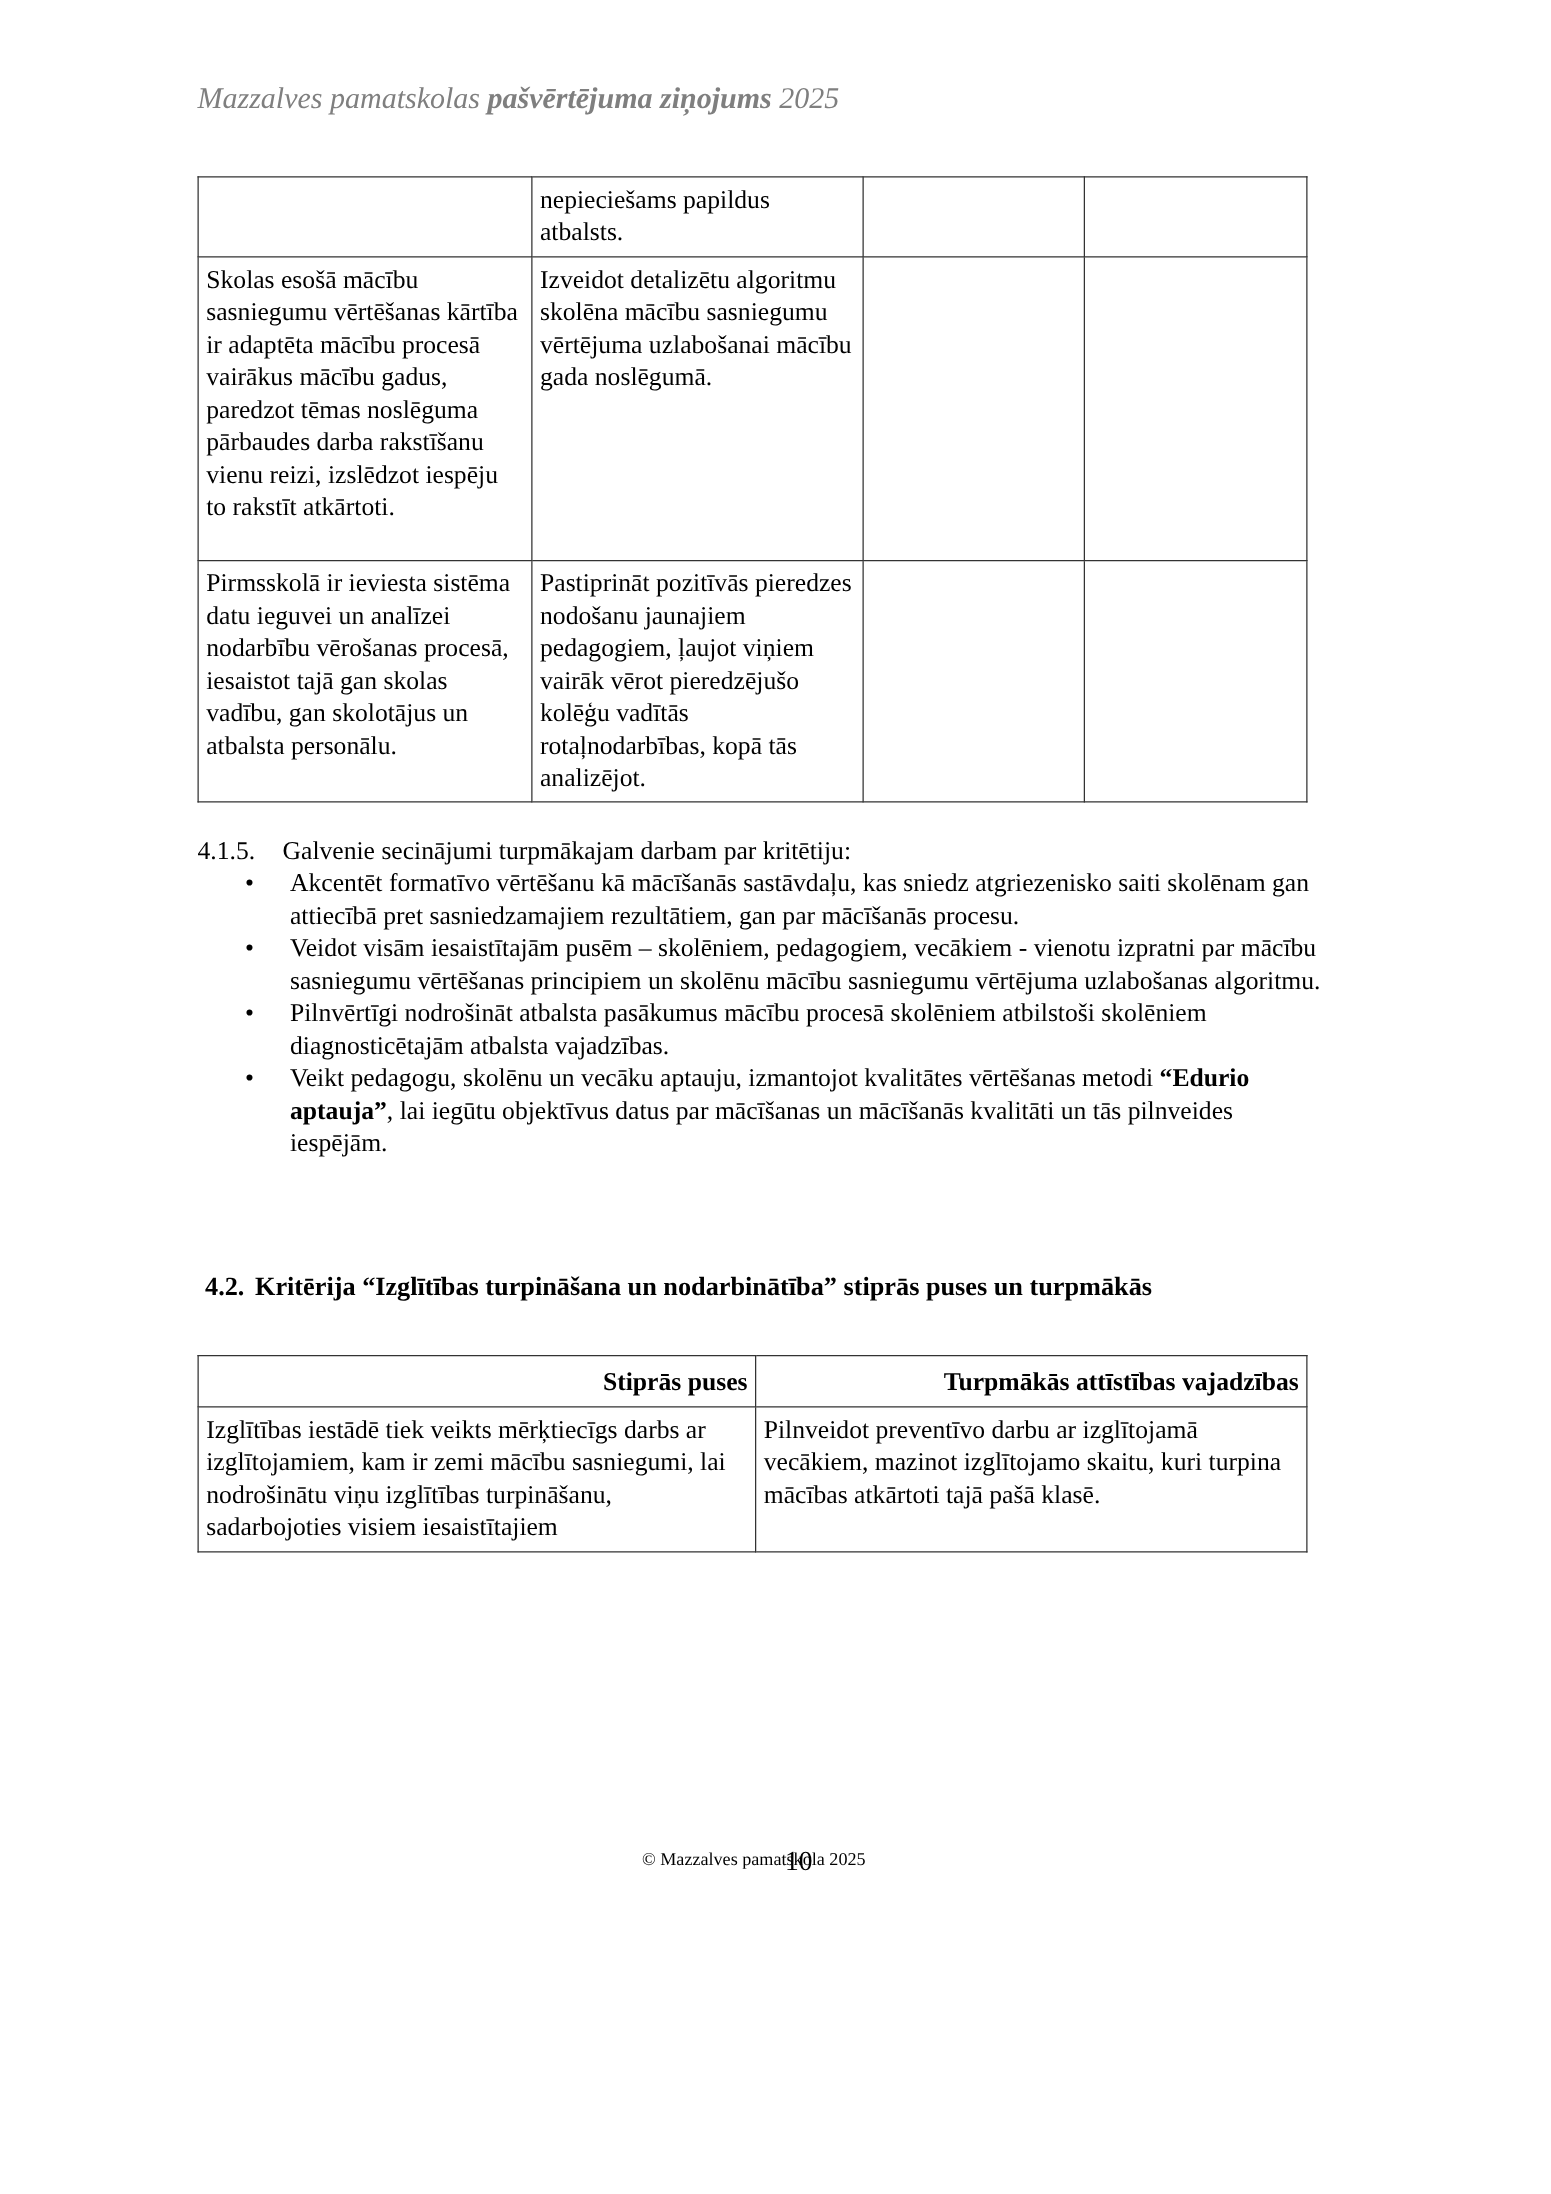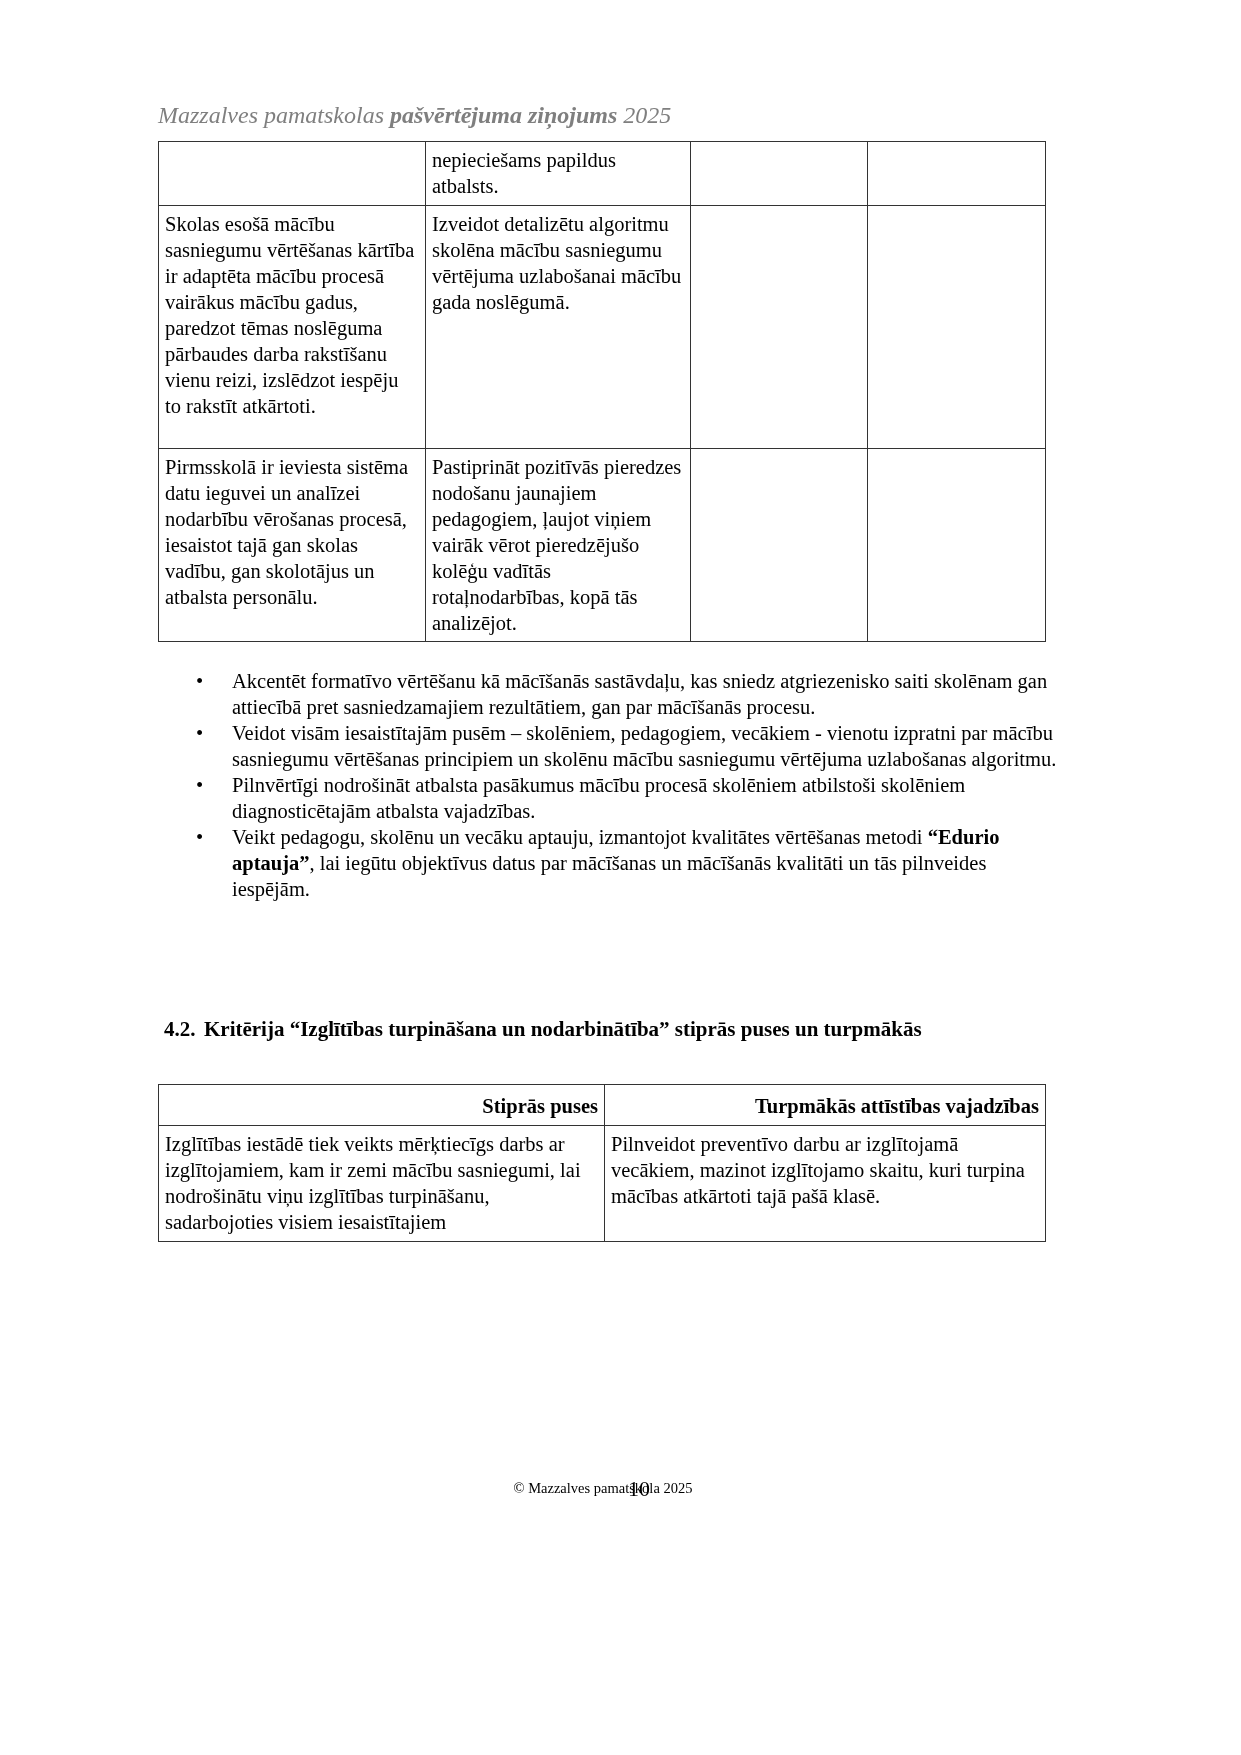--- a/index.html
+++ b/index.html
@@ -1,17 +1,17 @@
 <!DOCTYPE html>
 <html><head>
 <meta charset="utf-8">
 <style>
   html,body{margin:0;padding:0;background:#fff;}
   body{width:1241px;height:1755px;position:relative;font-family:"Liberation Serif","DejaVu Serif",serif;color:#000;overflow:hidden;}
-  .header{position:absolute;left:158px;top:66px;font-size:24px;font-style:italic;color:#7f7f7f;white-space:nowrap;margin-top:36px;}
+  .header{position:absolute;left:158px;top:66px;font-size:24px;font-style:italic;color:#7f7f7f;white-space:nowrap;}
   .header b{font-weight:bold;}
   table{border-collapse:collapse;position:absolute;font-size:20.5px;line-height:26px;}
   td,th{border:1.5px solid #333;vertical-align:top;padding:5px 6px 5px 6px;text-align:left;}
   #t1{left:158px;top:141px;width:888px;}
   #t1 col.c1{width:267px;} #t1 col.c2{width:265px;} #t1 col.c3{width:177px;} #t1 col.c4{width:178px;}
   .sec{position:absolute;left:158px;top:668px;width:900px;font-size:20.5px;line-height:26px;}
   .sec .lead{display:flex;}
   .sec .num{width:68px;}
   ul{list-style:none;margin:0;padding:0 0 0 38px;}
   li{display:flex;}
@@ -54,20 +54,24 @@
   <tr style="height:191px">
     <td>Pirmsskolā ir ieviesta sistēma datu ieguvei un analīzei nodarbību vērošanas procesā, iesaistot tajā gan skolas vadību, gan skolotājus un atbalsta personālu.</td>
     <td>Pastiprināt pozitīvās pieredzes nodošanu jaunajiem pedagogiem, ļaujot viņiem vairāk vērot pieredzējušo kolēģu vadītās rotaļnodarbības, kopā tās analizējot.</td>
     <td></td>
     <td></td>
   </tr>
 </tbody>
   </table>
 
 <div class="sec">
+  <div class="lead">
+    <span class="num">4.1.5.</span>
+    <span>Galvenie secinājumi turpmākajam darbam par kritētiju:</span>
+  </div>
   <ul>
     <li>
         <span class="bul">•</span>
         <span class="txt"><span>Akcentēt formatīvo vērtēšanu kā mācīšanās sastāvdaļu, kas sniedz atgriezenisko saiti skolēnam gan attiecībā pret sasniedzamajiem rezultātiem, gan par mācīšanās procesu.</span></span>
       </li>
     <li>
         <span class="bul">•</span>
         <span class="txt"><span>Veidot visām iesaistītajām pusēm – skolēniem, pedagogiem, vecākiem - vienotu izpratni par mācību sasniegumu vērtēšanas principiem un skolēnu mācību sasniegumu vērtējuma uzlabošanas algoritmu.</span></span>
       </li>
     <li>

